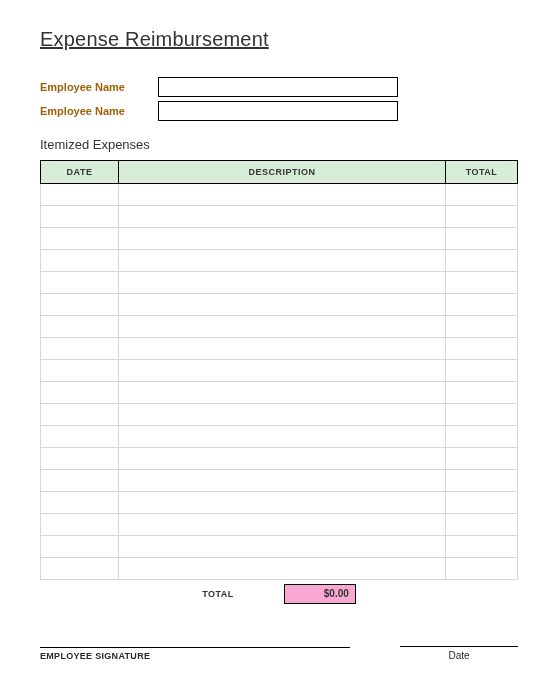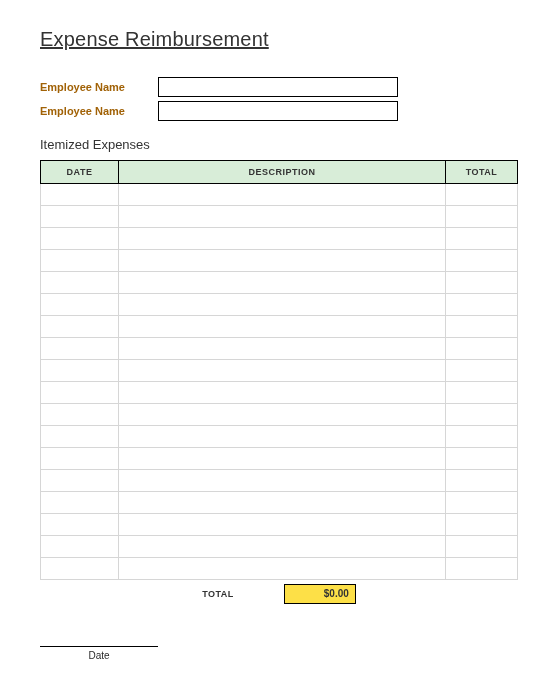--- a/index.html
+++ b/index.html
@@ -79,21 +79,21 @@
     font-size: 9px;
     font-weight: 700;
     letter-spacing: 0.5px;
     margin-right: 8px;
     color: #333;
   }
   .total-box {
     width: 72px;
     height: 20px;
     border: 1.5px solid #000;
-    background: #fde047;
+    background: #f9a8d4;
     font-size: 10px;
     font-weight: 600;
     text-align: right;
     padding: 3px 6px 0 0;
     color: #333;
   }
   .sig-area {
     margin-top: 42px;
     display: flex;
     justify-content: space-between;
@@ -232,14 +232,15 @@
       </tr>
     </tbody>
 </table>
 
 <div class="total-row">
   <div class="total-label">TOTAL</div>
   <div class="total-box">$0.00</div>
 </div>
 
 <div class="sig-area">
+  <div class="sig-left">EMPLOYEE SIGNATURE</div>
   <div class="sig-right">Date</div>
 </div>
 
 </body></html>

